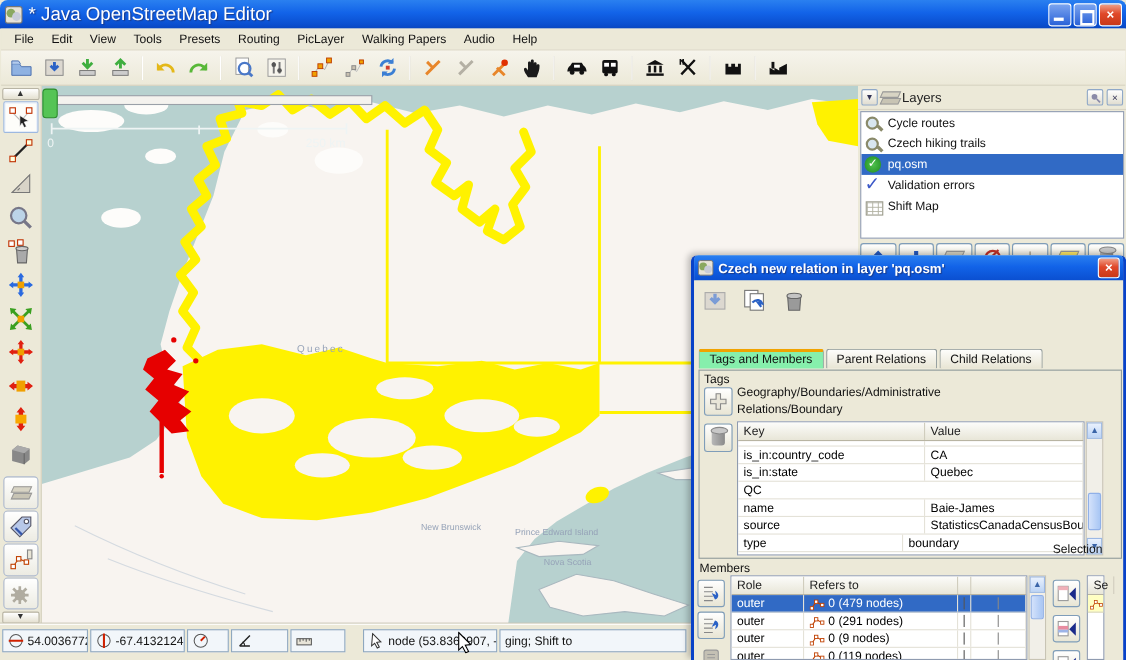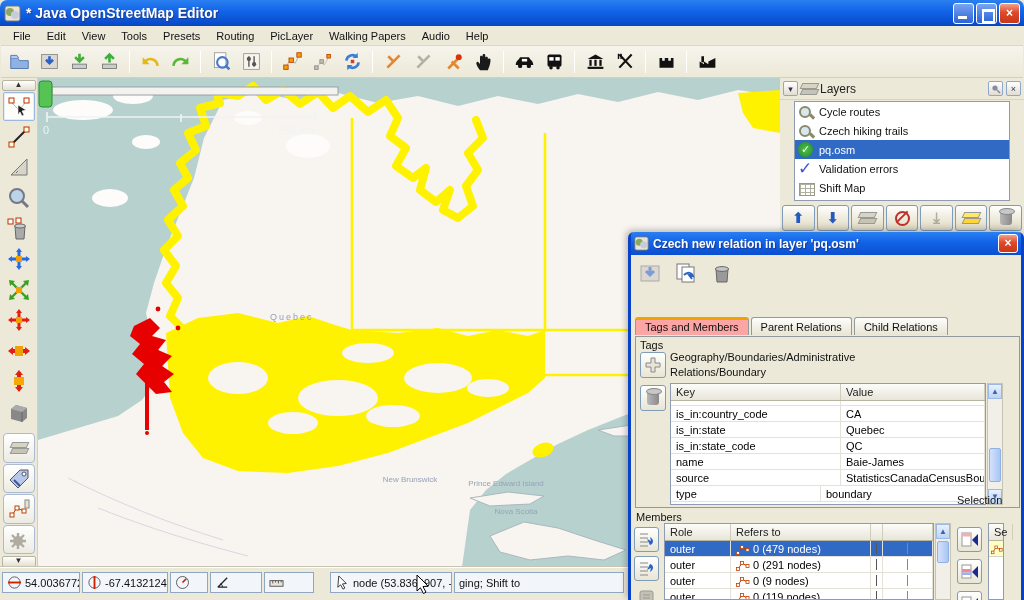--- a/index.html
+++ b/index.html
@@ -1,21 +1,21 @@
 <!DOCTYPE html>
 <html><head>
 <meta charset="utf-8">
 <style>
   *{margin:0;padding:0;box-sizing:border-box}
   html,body{width:1024px;height:600px;overflow:hidden}
   body{font-family:"Liberation Sans","DejaVu Sans",sans-serif;font-size:11px;background:#ece9d8;position:relative}
   .abs{position:absolute}
   
   .titlebar{left:0;top:0;width:1024px;height:26px;background:linear-gradient(180deg,#2a80f0 0%,#1263e8 45%,#0a4fd0 85%,#0846c0 100%);border-radius:7px 7px 0 0;display:flex;align-items:center;padding:0 4px;color:#fff}
-  .titlebar .ttl{font-weight:bold;font-size:14px;text-shadow:1px 1px 1px #1a3a8a;margin-left:5px;flex:1}
+  .titlebar .ttl{font-weight:normal;font-size:17px;text-shadow:1px 1px 1px #1a3a8a;margin-left:5px;flex:1}
   .cap-btn{width:21px;height:21px;border:1px solid #fff;border-radius:3px;margin-left:2px;background:linear-gradient(180deg,#7ba4ef,#2a62d8);position:relative;color:#fff;font-weight:bold;text-align:center;line-height:19px;font-size:12px}
   .cap-btn.close{background:linear-gradient(180deg,#f0a088,#e0482a 45%,#c83818)}
   .cap-min::after{content:"";position:absolute;left:4px;bottom:4px;width:9px;height:3px;background:#fff}
   .cap-rest::after{content:"";position:absolute;left:5px;top:5px;width:9px;height:9px;border:2px solid #fff;border-top-width:3px}
   .menubar{left:1px;top:26px;width:1022px;height:20px;background:#ece9d8;border-bottom:1px solid #dcd8c8;display:flex;align-items:center;padding-left:4px}
   .menu-item{padding:2px 8px;color:#111}
   .toolbar{left:1px;top:46px;width:1022px;height:32px;background:linear-gradient(#f6f4ec,#ece9d8);border-bottom:1px solid #d4d0be;display:flex;align-items:center;padding-left:4px;gap:2px}
   .tbtn{width:28px;height:26px;display:flex;align-items:center;justify-content:center;border:1px solid transparent;border-radius:2px}
   .tbtn svg{width:21px;height:21px}
   .tsep{width:1px;height:22px;background:#c8c4b4;border-right:1px solid #fff;margin:0 4px}
@@ -26,21 +26,21 @@
   .ltbtn.active{border:1px solid #9db8e0;background:#fdfdfa;box-shadow:0 0 0 1px #e4ecf8 inset}
   .ltbtn.boxed{border:1px solid #aebad0;background:linear-gradient(#fff,#ecebe2);border-radius:4px}
   .lt-collapse{width:34px;height:11px;border:1px solid #b8b4a4;background:linear-gradient(#fff,#e4e0d0);text-align:center;line-height:8px;font-size:8px;color:#333;border-radius:2px;margin-top:2px}
   
   .map{left:38px;top:78px;width:742px;height:489px;overflow:hidden}
   
   .rpanel{left:780px;top:78px;width:244px;height:489px;background:#ece9d8}
   .panel-hdr{height:22px;display:flex;align-items:center;padding:0 3px;gap:3px;border-bottom:1px solid #d8d4c4}
   .panel-hdr .ph-title{flex:1;font-size:12px;color:#222}
   .mini-btn{width:15px;height:15px;border:1px solid #8fa8c8;border-radius:2px;background:linear-gradient(#fff,#e0ddd0);display:flex;align-items:center;justify-content:center;font-size:9px;color:#335}
-  .layers-list{margin:1px 14px;background:#fff;border:1px solid #8f9bb0;height:100px;overflow:hidden}
+  .layers-list{margin:1px 2px;background:#fff;border:1px solid #8f9bb0;height:116px;overflow:hidden}
   .layer-row{height:19px;display:flex;align-items:center;gap:5px;padding:0 3px;color:#111}
   .layer-row.sel{background:#316ac5;color:#fff}
   .li-icon{width:16px;height:16px;position:relative;flex:0 0 16px}
   .icon-magnifier::before{content:"";position:absolute;left:1px;top:2px;width:8px;height:8px;border:2px solid #8a8a6a;border-radius:50%;background:#d8e6f0}
   .icon-magnifier::after{content:"";position:absolute;left:11px;top:11px;width:6px;height:3px;background:#8a8a6a;transform:rotate(45deg)}
   .icon-check-green::before{content:"✓";position:absolute;left:0;top:0;width:15px;height:15px;background:radial-gradient(#4fc24f,#1e8a1e);border-radius:50%;color:#fff;font-size:11px;font-weight:bold;text-align:center;line-height:15px}
   .icon-check-blue::before{content:"✓";position:absolute;left:0;top:-3px;color:#3b58c8;font-size:17px;font-weight:bold}
   .icon-grid::before{content:"";position:absolute;left:1px;top:3px;width:14px;height:11px;border:1px solid #9a9a8a;background-image:linear-gradient(#b0b0a0 1px,transparent 1px),linear-gradient(90deg,#b0b0a0 1px,transparent 1px);background-size:5px 4px}
   .panel-btns{display:flex;gap:2px;padding:3px 2px}
   .pbtn{flex:1;height:26px;border:1px solid #7f9db9;border-radius:3px;background:linear-gradient(#fefefe,#ece9d8 60%,#ddd5c2);display:flex;align-items:center;justify-content:center;font-size:15px;font-weight:bold}
@@ -60,21 +60,21 @@
   .sfield svg{width:15px;height:15px;flex:0 0 15px}
   
   .dialog{left:628px;top:232px;width:396px;height:368px;background:#ece9d8;border-left:3px solid #0842c8;border-right:3px solid #0842c8;border-radius:6px 6px 0 0;z-index:50;box-shadow:-2px -2px 6px rgba(0,0,0,.25)}
   .dlg-title{height:23px;background:linear-gradient(180deg,#2a80f0 0%,#1263e8 45%,#0a4fd0 100%);border-radius:4px 4px 0 0;display:flex;align-items:center;padding:0 3px;color:#fff}
   .dlg-title .ttl{flex:1;font-weight:bold;font-size:12px;text-shadow:1px 1px 1px #1a3a8a;margin-left:4px}
   .dlg-body{position:relative;height:345px;background:#ece9d8;overflow:hidden}
   .dlg-toolbtn{position:absolute;width:30px;height:30px;display:flex;align-items:center;justify-content:center}
   .dlg-toolbtn svg{width:24px;height:24px}
   .tabs{position:absolute;left:4px;top:62px;display:flex;gap:2px}
   .tab{border:1px solid #919b9c;border-bottom:none;border-radius:3px 3px 0 0;padding:3px 9px 2px;background:linear-gradient(#fdfdfb,#e8e5d4);position:relative;color:#111}
-  .tab.active{background:#fca5a5;border-top:3px solid #f0a300;padding-top:1px}
+  .tab.active{background:#86efac;border-top:3px solid #f0a300;padding-top:1px}
   .tabpanel{position:absolute;left:4px;top:81px;width:385px;height:172px;border:1px solid #919b9c;background:#ece9d8;padding:1px 2px}
   .sq-btn{border:1px solid #7f9db9;border-radius:3px;background:linear-gradient(#fff,#e8e5d4);display:flex;align-items:center;justify-content:center}
   .grid{background:#fff;border:1px solid #8f9bb0;font-size:11px}
   .gh{display:flex;background:linear-gradient(#fcfcfa,#e8e6d8);border-bottom:1px solid #b8b4a2;height:17px;align-items:center}
   .gh div{padding:0 5px;border-right:1px solid #d0cdbd;height:100%;display:flex;align-items:center;color:#222}
   .trow{display:flex;height:16px;align-items:center;border-bottom:1px solid #e4e2d8}
   .trow div{padding:0 5px;border-right:1px solid #e4e2d8;height:100%;display:flex;align-items:center;overflow:hidden;white-space:nowrap}
   .trow.sel{background:#316ac5;color:#fff}
   .sb{position:absolute;width:16px;background:#f1efe8;border:1px solid #c8c4b4;display:flex;flex-direction:column}
   .sb .sbtn{height:15px;background:linear-gradient(#e9f1fd,#bcd4f6);border:1px solid #9cb8e4;color:#3b65a8;font-size:8px;text-align:center;line-height:13px}
@@ -635,21 +635,20 @@
               <div style="width:170px">is_in:country_code</div>
               <div style="flex:1">CA</div>
             </div>
 
             <div class="trow">
               <div style="width:170px">is_in:state</div>
               <div style="flex:1">Quebec</div>
             </div>
 
             <div class="trow">
-              <div style="width:170px">is_in:state_code</div>
               <div style="flex:1">QC</div>
             </div>
 
             <div class="trow">
               <div style="width:170px">name</div>
               <div style="flex:1">Baie-James</div>
             </div>
 
             <div class="trow">
               <div style="width:170px">source</div>

